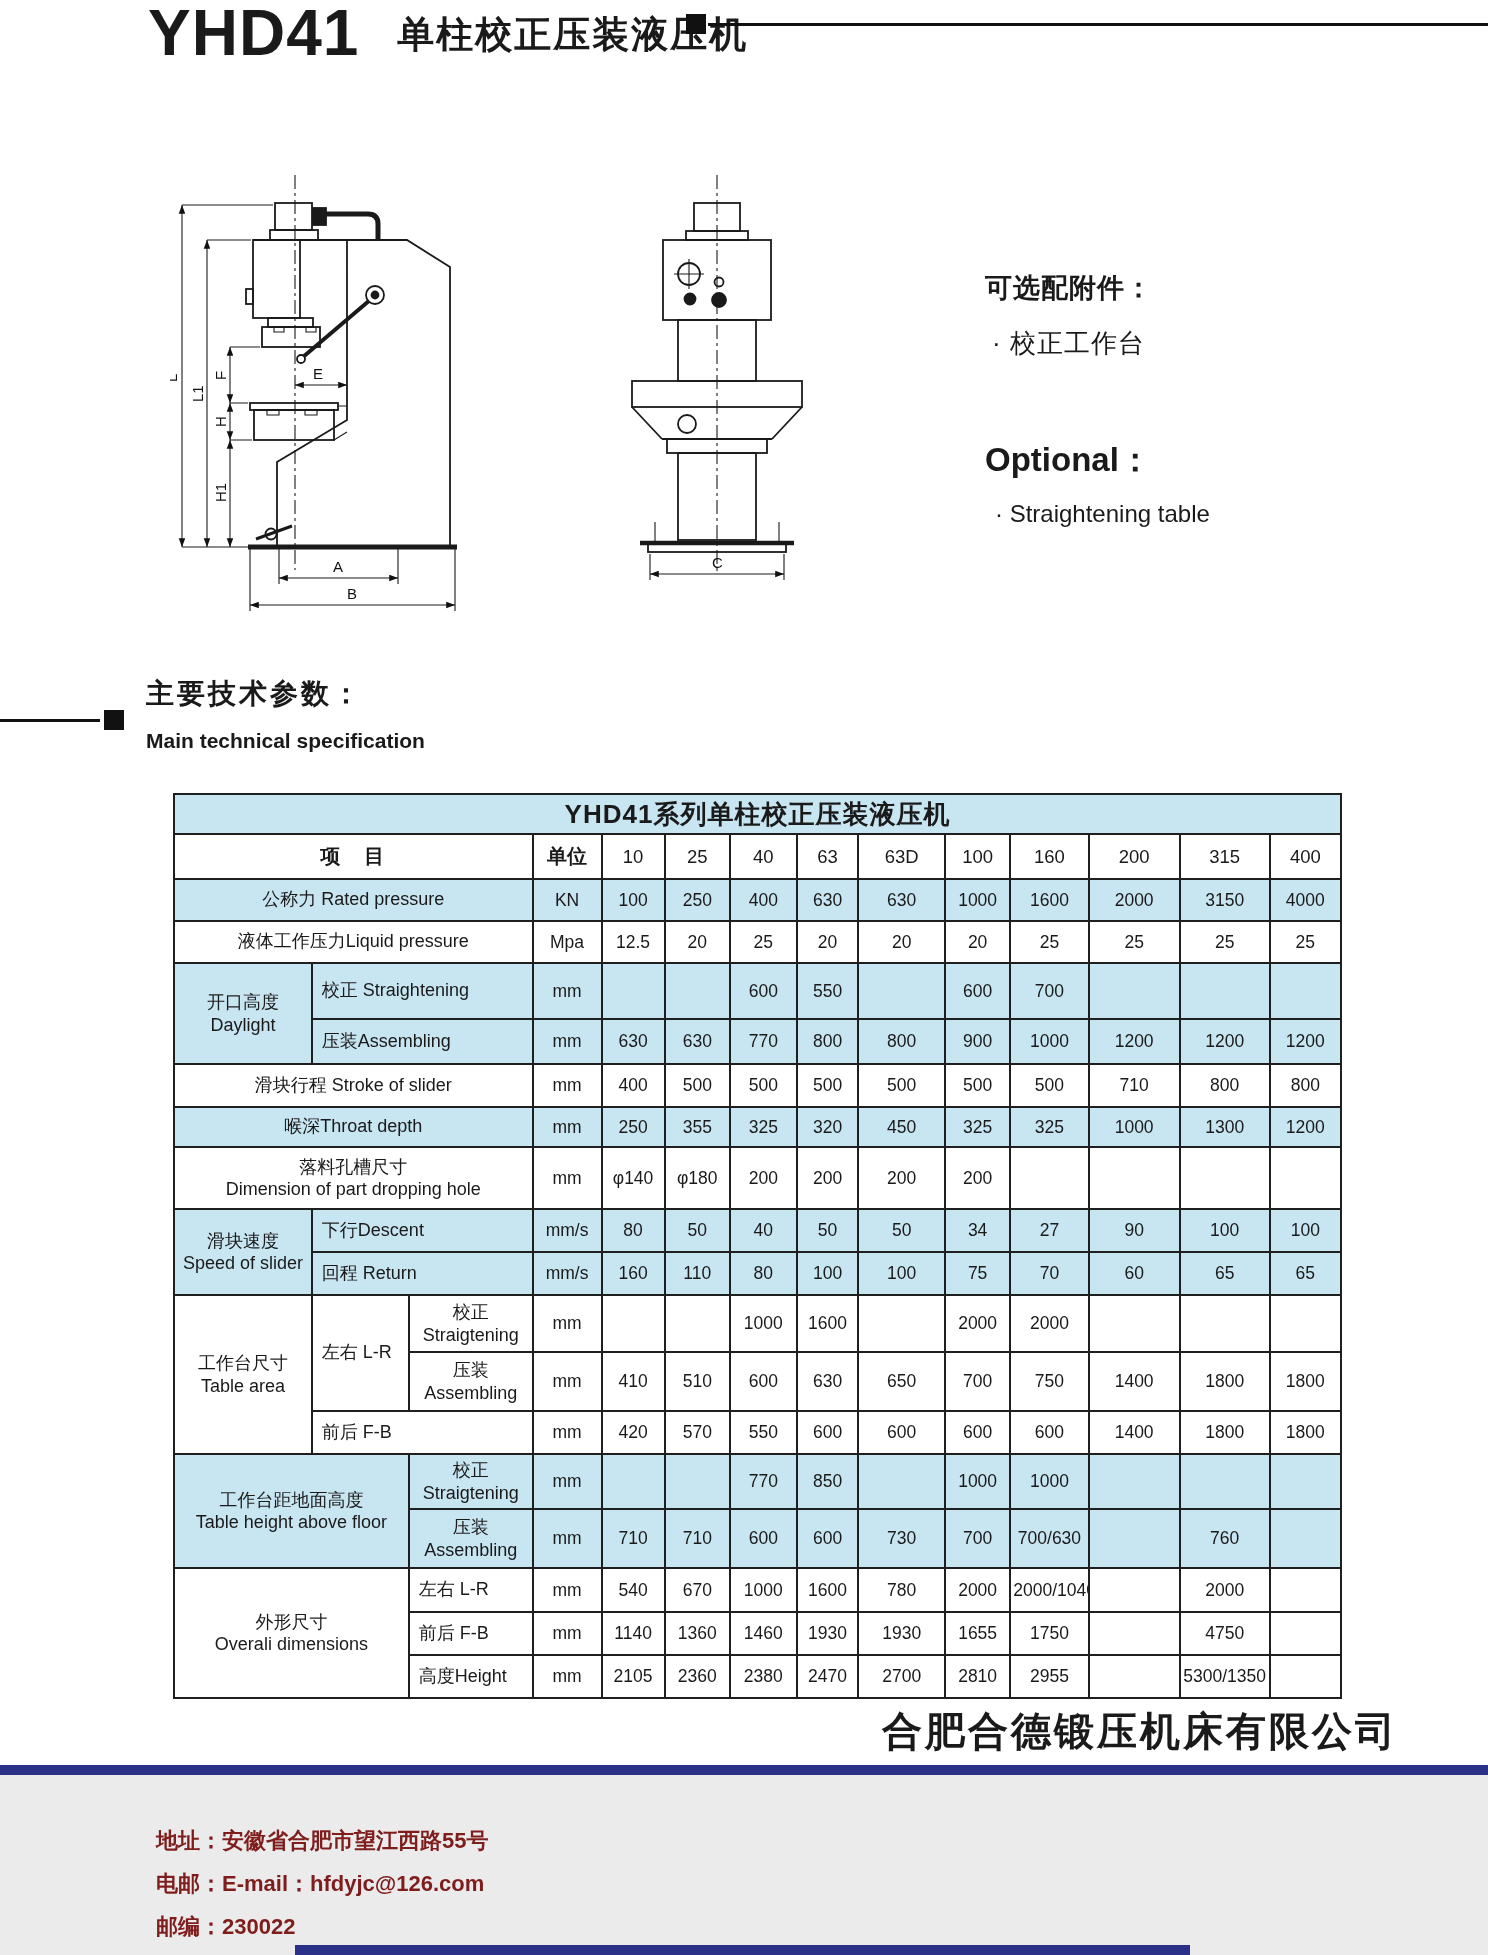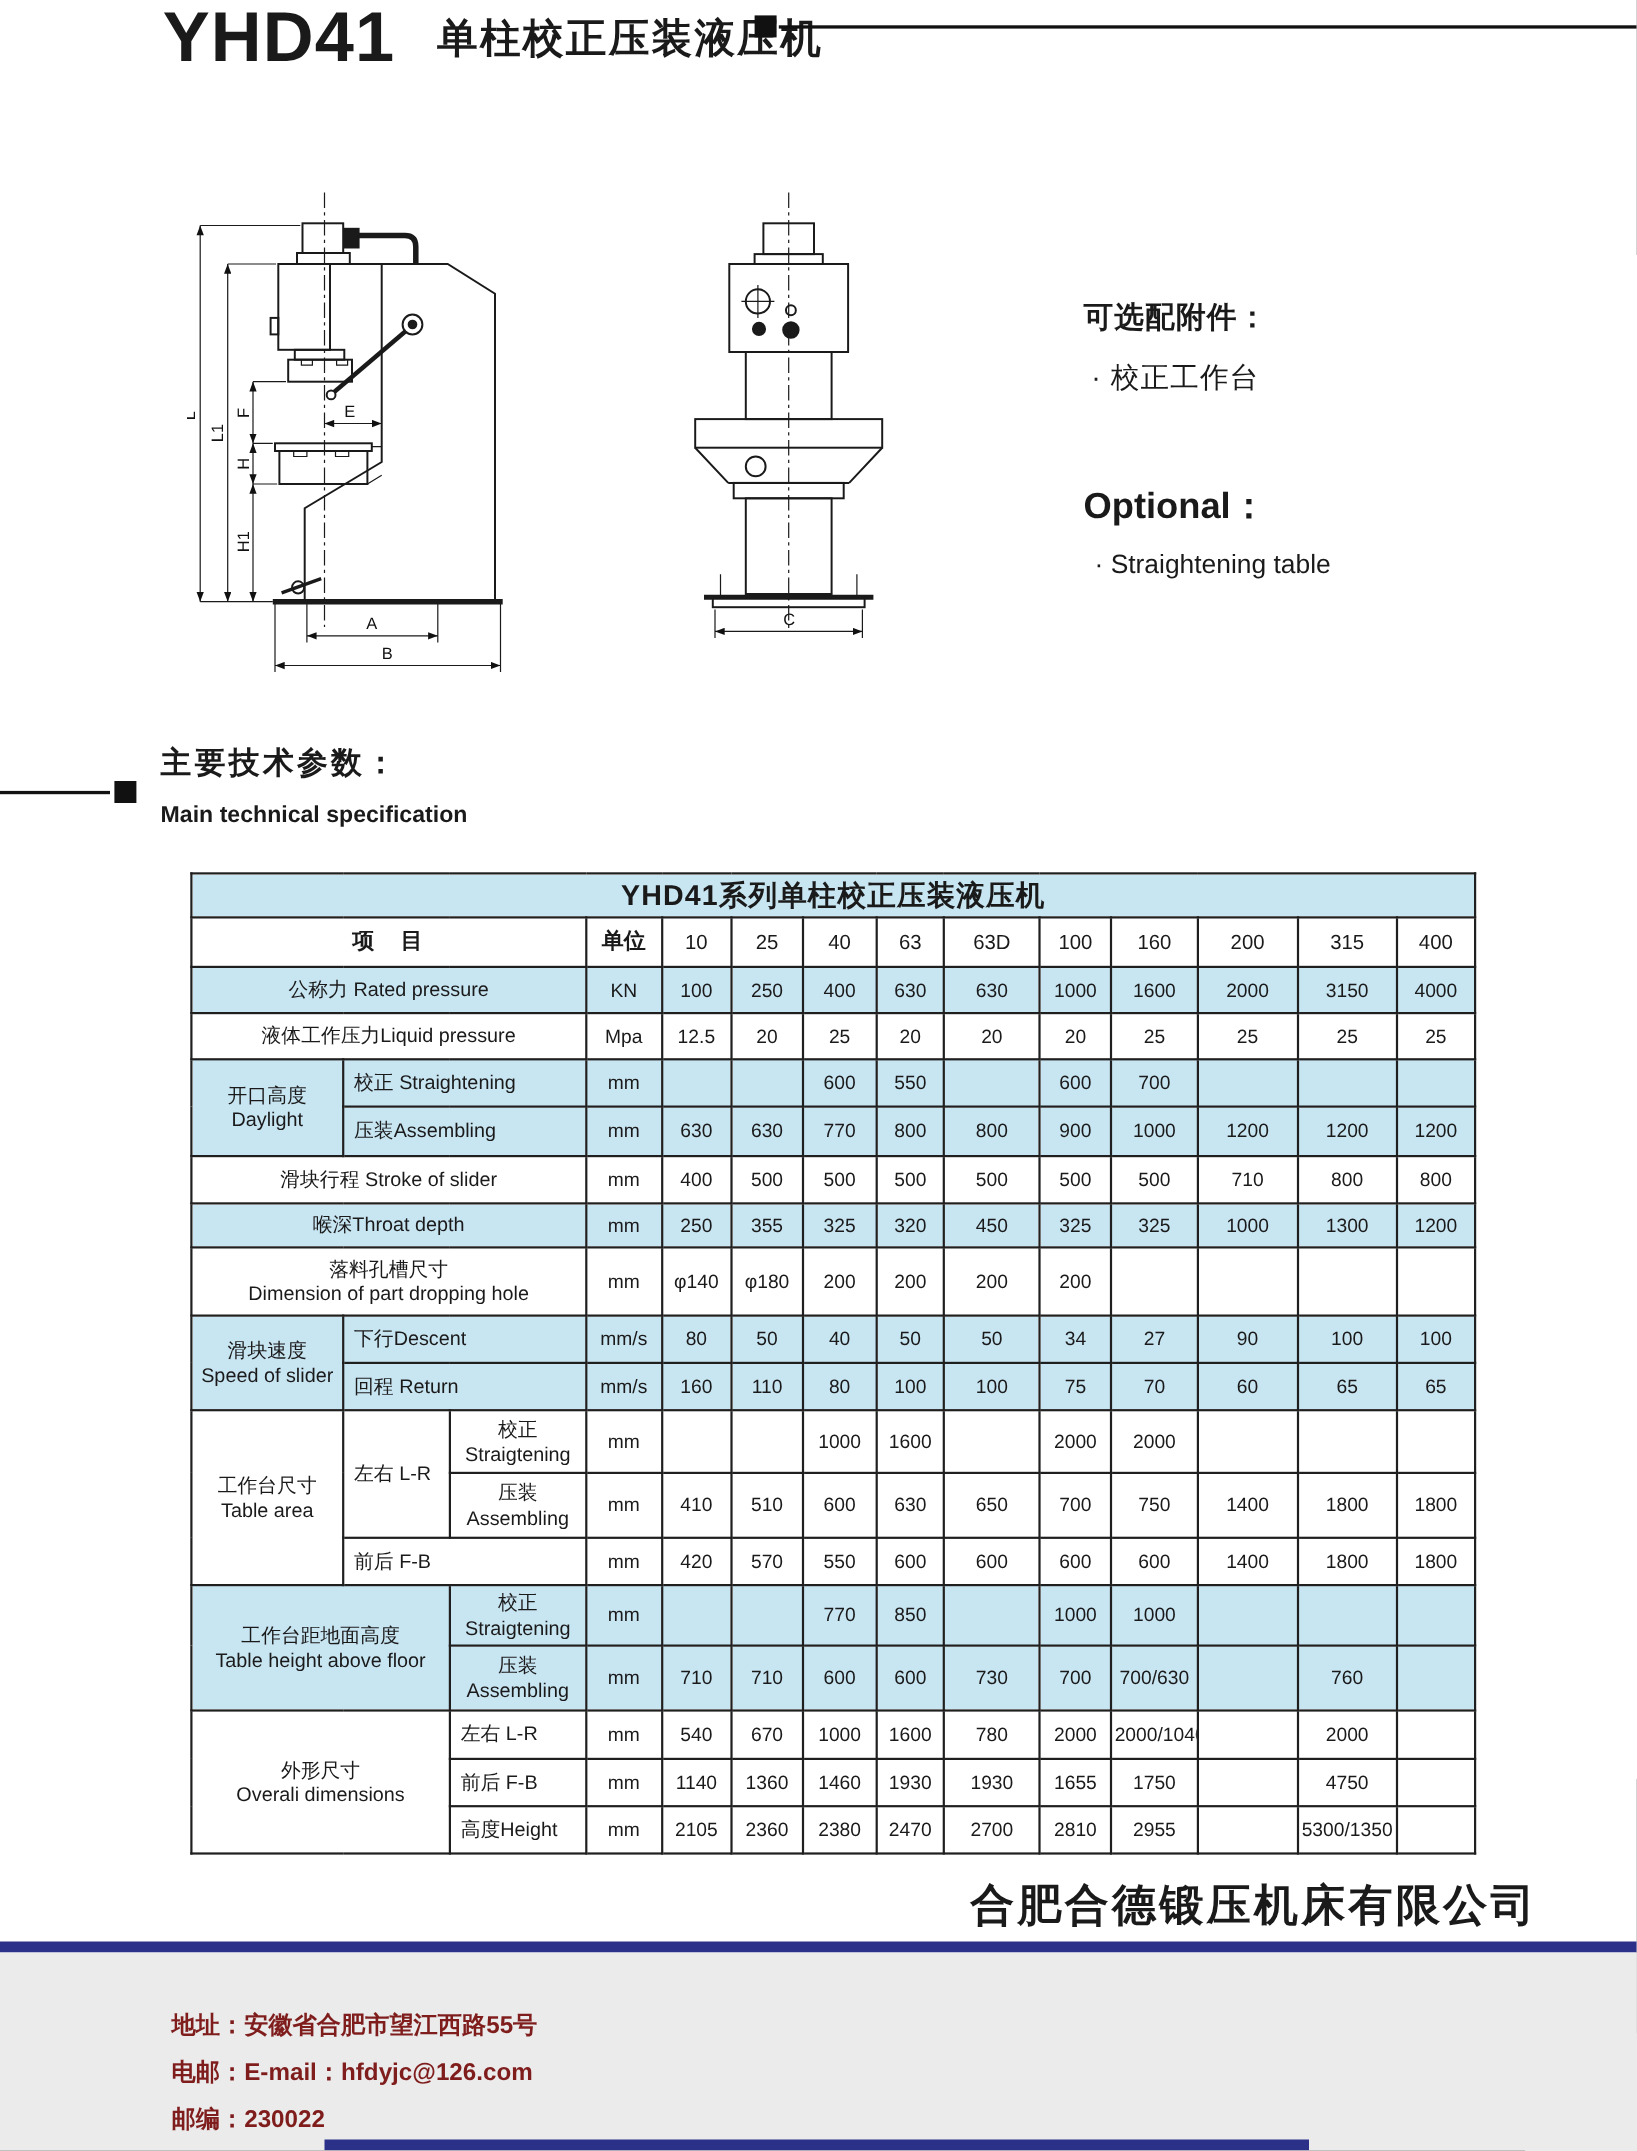--- a/index.html
+++ b/index.html
@@ -230,21 +230,21 @@
             <td class="val">20</td>
             <td class="val">25</td>
             <td class="val">20</td>
             <td class="val">20</td>
             <td class="val">20</td>
             <td class="val">25</td>
             <td class="val">25</td>
             <td class="val">25</td>
             <td class="val">25</td>
           </tr>
-    <tr class="b" style="height:43px">
+    <tr class="b" style="height:56px">
       <td rowspan="2" class="lbl two">
         <div>开口高度</div>
               <div>Daylight</div>
       </td>
       <td colspan="2" class="lbl left">校正 Straightening</td>
       <td>mm</td>
     <td class="val"></td>
             <td class="val"></td>
             <td class="val">600</td>
             <td class="val">550</td>

